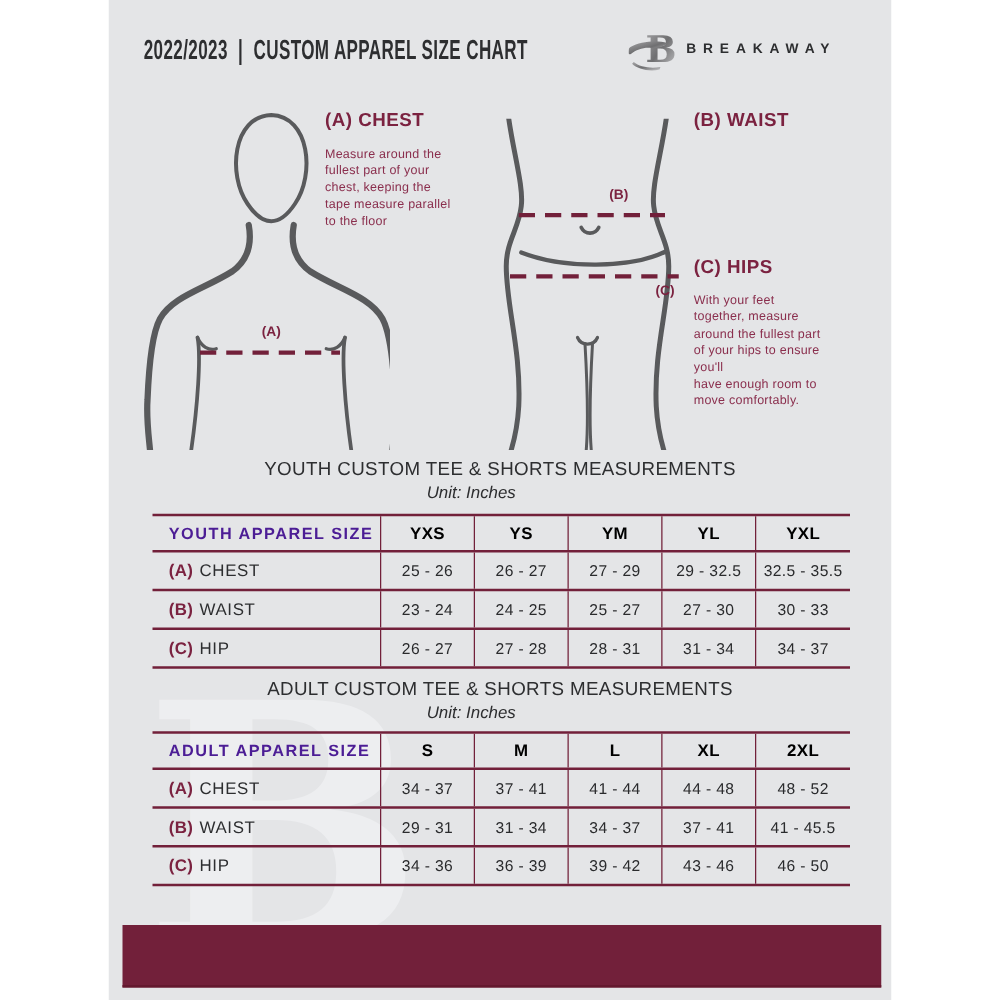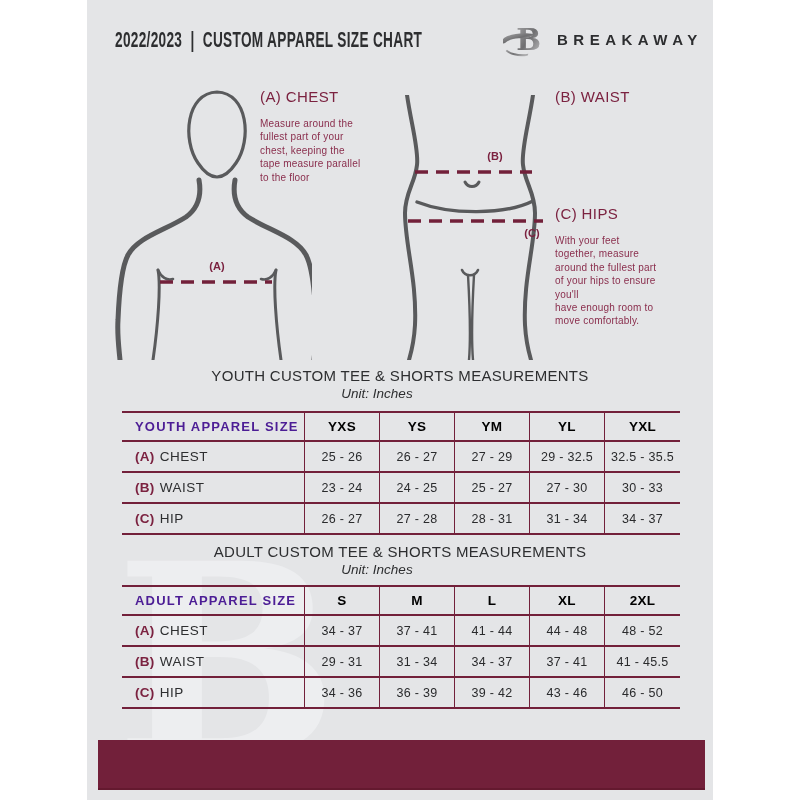--- a/index.html
+++ b/index.html
@@ -16,34 +16,34 @@
 
   
   .watermark{position:absolute;left:28px;top:528px;font-family:"DejaVu Serif",serif;font-weight:bold;
     font-size:265px;line-height:1;color:#edeef0;z-index:0;letter-spacing:-5px;}
 
   
   .header-title{position:absolute;left:28px;top:27px;font-size:22px;font-weight:bold;color:var(--ink);
     letter-spacing:.5px;white-space:pre;transform:scale(.62,1);transform-origin:left top;z-index:2;}
   .brand{position:absolute;left:416px;top:18px;display:flex;align-items:center;z-index:2;}
   .brand svg{width:40px;height:42px;display:block;}
-  .brand-name{margin-left:14px;font-size:15px;font-weight:bold;letter-spacing:5.5px;color:var(--ink);}
+  .brand-name{margin-left:6px;font-size:11px;font-weight:bold;letter-spacing:5.5px;color:var(--ink);}
 
   
   .fig{position:absolute;z-index:1;}
   .fig-torso{left:25px;top:85px;width:200px;height:275px;}
   .fig-hips{left:308px;top:95px;width:155px;height:265px;}
   .fig path{fill:none;stroke:var(--figure);stroke-linecap:round;}
   .fig .dash{stroke:var(--maroon);stroke-width:3.4;stroke-dasharray:13 8;stroke-linecap:butt;}
 
   .marker{position:absolute;width:30px;text-align:center;font-size:11px;font-weight:bold;color:var(--maroon-head);z-index:3;}
 
   
   .guide{position:absolute;z-index:2;}
-  .guide-h{font-size:15px;font-weight:normal;color:var(--maroon-head);letter-spacing:.4px;}
+  .guide-h{font-size:15px;font-weight:bold;color:var(--maroon-head);letter-spacing:.4px;}
   .guide-p{margin-top:12px;font-size:10px;line-height:1.34;color:var(--maroon-text);white-space:pre-line;letter-spacing:.2px;}
   .g-chest{left:173px;top:88px;width:150px;}
   .g-waist{left:468px;top:88px;width:145px;}
   .g-hips{left:468px;top:205px;width:150px;}
 
   
   .tbl-title{position:absolute;left:0;width:626px;text-align:center;font-size:15px;font-weight:normal;color:var(--ink);letter-spacing:.3px;z-index:2;}
   .tbl-unit{position:absolute;left:0;width:580px;text-align:center;font-size:13.5px;font-style:italic;color:var(--ink);z-index:2;}
   .table{position:absolute;left:35px;width:558px;border-bottom:2px solid var(--maroon);z-index:2;}
   .trow{display:grid;grid-template-columns:182px 75px 75px 75px 75px 76px;border-top:2px solid var(--maroon);height:31px;}

